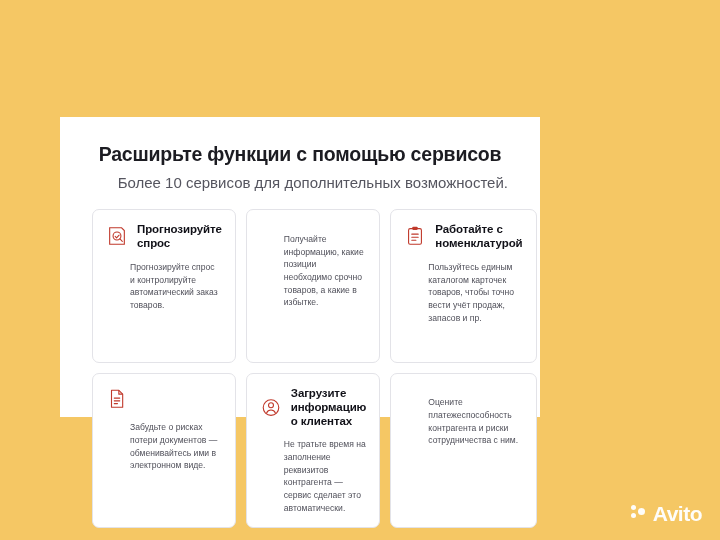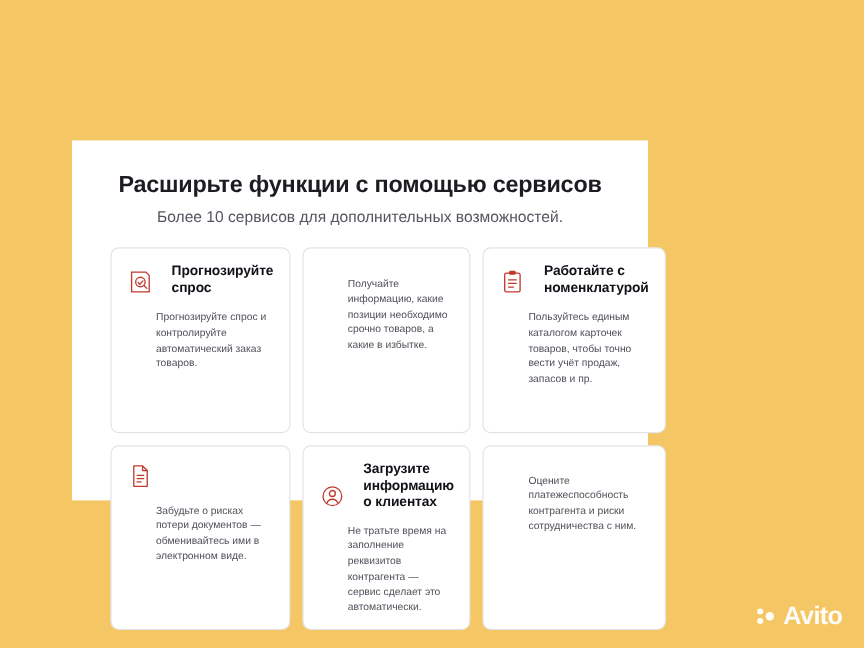--- a/index.html
+++ b/index.html
@@ -33,22 +33,22 @@
   .panel-title {
     text-align: center;
     font-size: 19.5px;
     font-weight: bold;
     color: #1c1c22;
     letter-spacing: -0.2px;
     margin: 6px 0 0 0;
     line-height: 1.2;
   }
   .panel-sub {
-    text-align: center;
-    font-size: 13px;
+    text-align: right;
+    font-size: 15px;
     color: #55555f;
     margin: 7px 0 0 0;
     line-height: 1.3;
   }
   .grid {
     display: grid;
     grid-template-columns: repeat(3, 1fr);
     grid-template-rows: repeat(2, 1fr);
     gap: 10px;
     margin-top: 16px;
@@ -57,22 +57,22 @@
     border: 1px solid #e3e3e8;
     border-radius: 7px;
     background: #fff;
     box-sizing: border-box;
     padding: 12px 13px 12px 13px;
     display: flex;
     flex-direction: column;
   }
   .tile-head {
     display: flex;
-    align-items: flex-end;
-    gap: 15px;
+    align-items: center;
+    gap: 9px;
   }
   .tile-icon {
     flex: 0 0 auto;
     width: 22px;
     height: 24px;
     margin-top: 1px;
   }
   .tile-icon svg {
     display: block;
   }
@@ -90,21 +90,20 @@
     color: #50505a;
     margin-left: 24px;
   }
   .tile-r1 .tile-body { margin-top: 11px; }
   
   .watermark {
     position: absolute;
     right: 18px;
     bottom: 16px;
     display: flex;
-    align-items: center;
     gap: 5px;
     opacity: 0.97;
   }
   .wm-dots {
     position: relative;
     width: 17px;
     height: 17px;
   }
   .wm-dots i {
     position: absolute;

